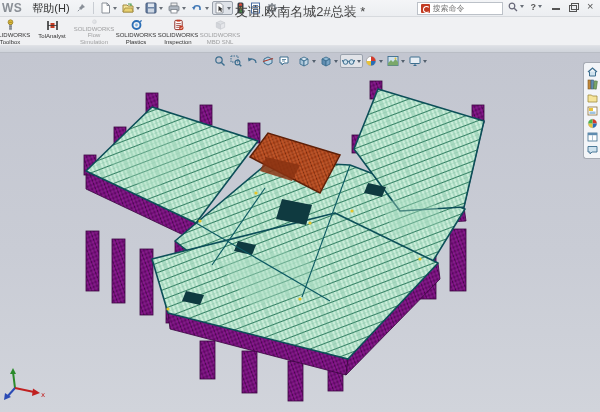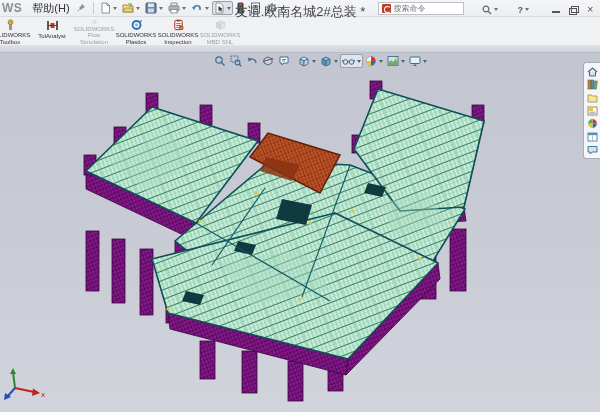--- a/index.html
+++ b/index.html
@@ -11,21 +11,21 @@
   .titlebar { position:relative; height:17px; flex:0 0 17px; background:linear-gradient(#f4f5f7,#eceef1); border-bottom:1px solid #d7dade; display:flex; align-items:center; padding:0 2px; }
   .logo-frag { font-weight:bold; color:#8a8f96; font-size:12px; letter-spacing:.5px; margin-right:6px; }
   .menu-item { font-size:11px; color:#333; padding:1px 4px; }
   .pin { margin:0 3px; }
   .vsep { width:1px; height:12px; background:#c9cdd3; margin:0 4px; }
   .qat { display:flex; align-items:center; gap:1px; }
   .tb { display:flex; align-items:center; padding:1px 2px; border-radius:2px; }
   .tb.pressed { background:#dfe3e9; border:1px solid #9aa1ab; padding:0 1px; }
   .dd { width:0; height:0; border-left:2.5px solid transparent; border-right:2.5px solid transparent; border-top:3px solid #6a7078; margin-left:2px; }
   .title-text { position:absolute; left:50%; transform:translateX(-50%); top:3px; font-size:13px; color:#444; white-space:nowrap; }
-  .search-zone { margin-left:auto; display:flex; align-items:flex-end; gap:16px; }
+  .search-zone { margin-left:auto; display:flex; align-items:flex-start; gap:3px; }
   .search-box { display:flex; align-items:center; gap:3px; background:#fff; border:1px solid #bcc1c8; height:13px; padding:0 3px; width:86px; }
   .search-box input { border:none; outline:none; width:64px; font-size:8px; color:#555; background:transparent; font-family:"Liberation Sans",sans-serif; }
   .sw-app-icon { width:9px; height:9px; background:#c23b22; border-radius:1px; position:relative; flex:0 0 9px; }
   .sw-app-icon::after { content:""; position:absolute; left:2px; top:2px; width:5px; height:5px; border-radius:50%; border:1.2px solid #fff; border-right-color:transparent; }
   .mini-btn { display:flex; align-items:center; color:#555; padding:0 2px; font-size:9px; }
   .winctl { display:flex; align-items:center; gap:6px; margin:0 2px 0 4px; }
   .wbtn { width:11px; height:10px; position:relative; }
   .wbtn.min::after { content:""; position:absolute; left:1px; bottom:2px; width:8px; height:2px; background:#555; }
   .wbtn.rest::before { content:""; position:absolute; left:1px; top:3px; width:6px; height:5px; border:1px solid #555; background:#eceef1; }
   .wbtn.rest::after { content:""; position:absolute; left:3px; top:1px; width:6px; height:5px; border:1px solid #555; }

